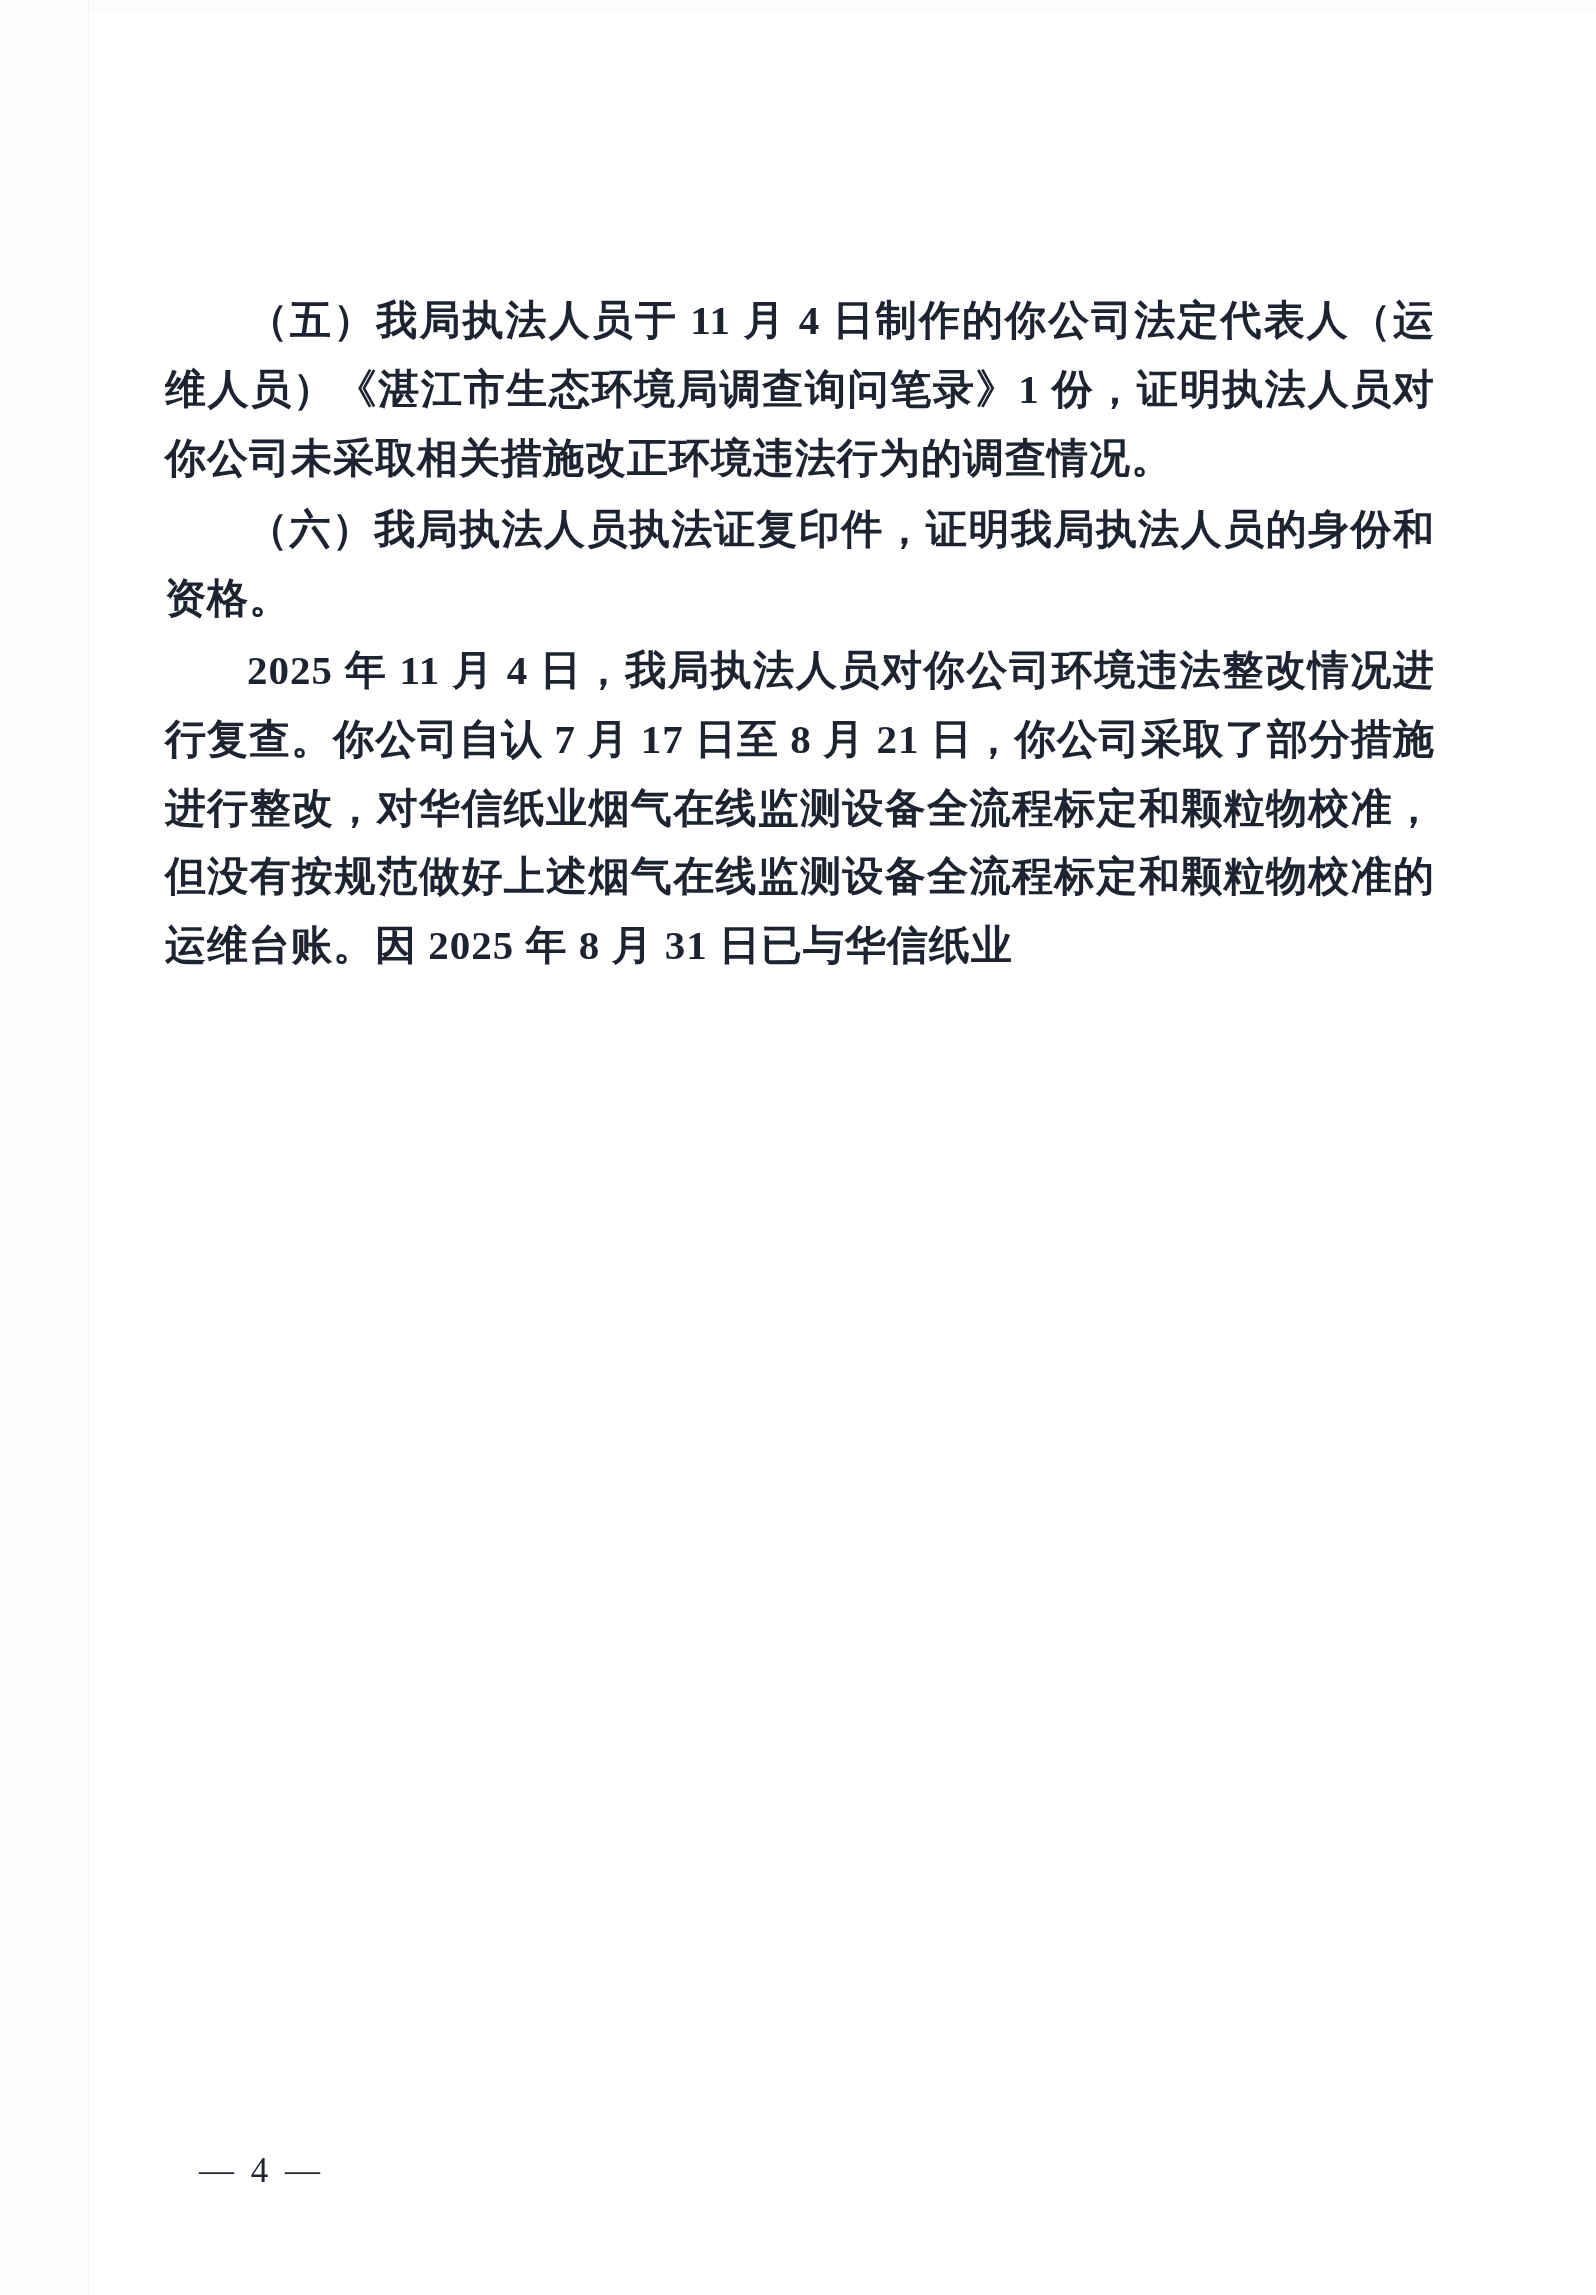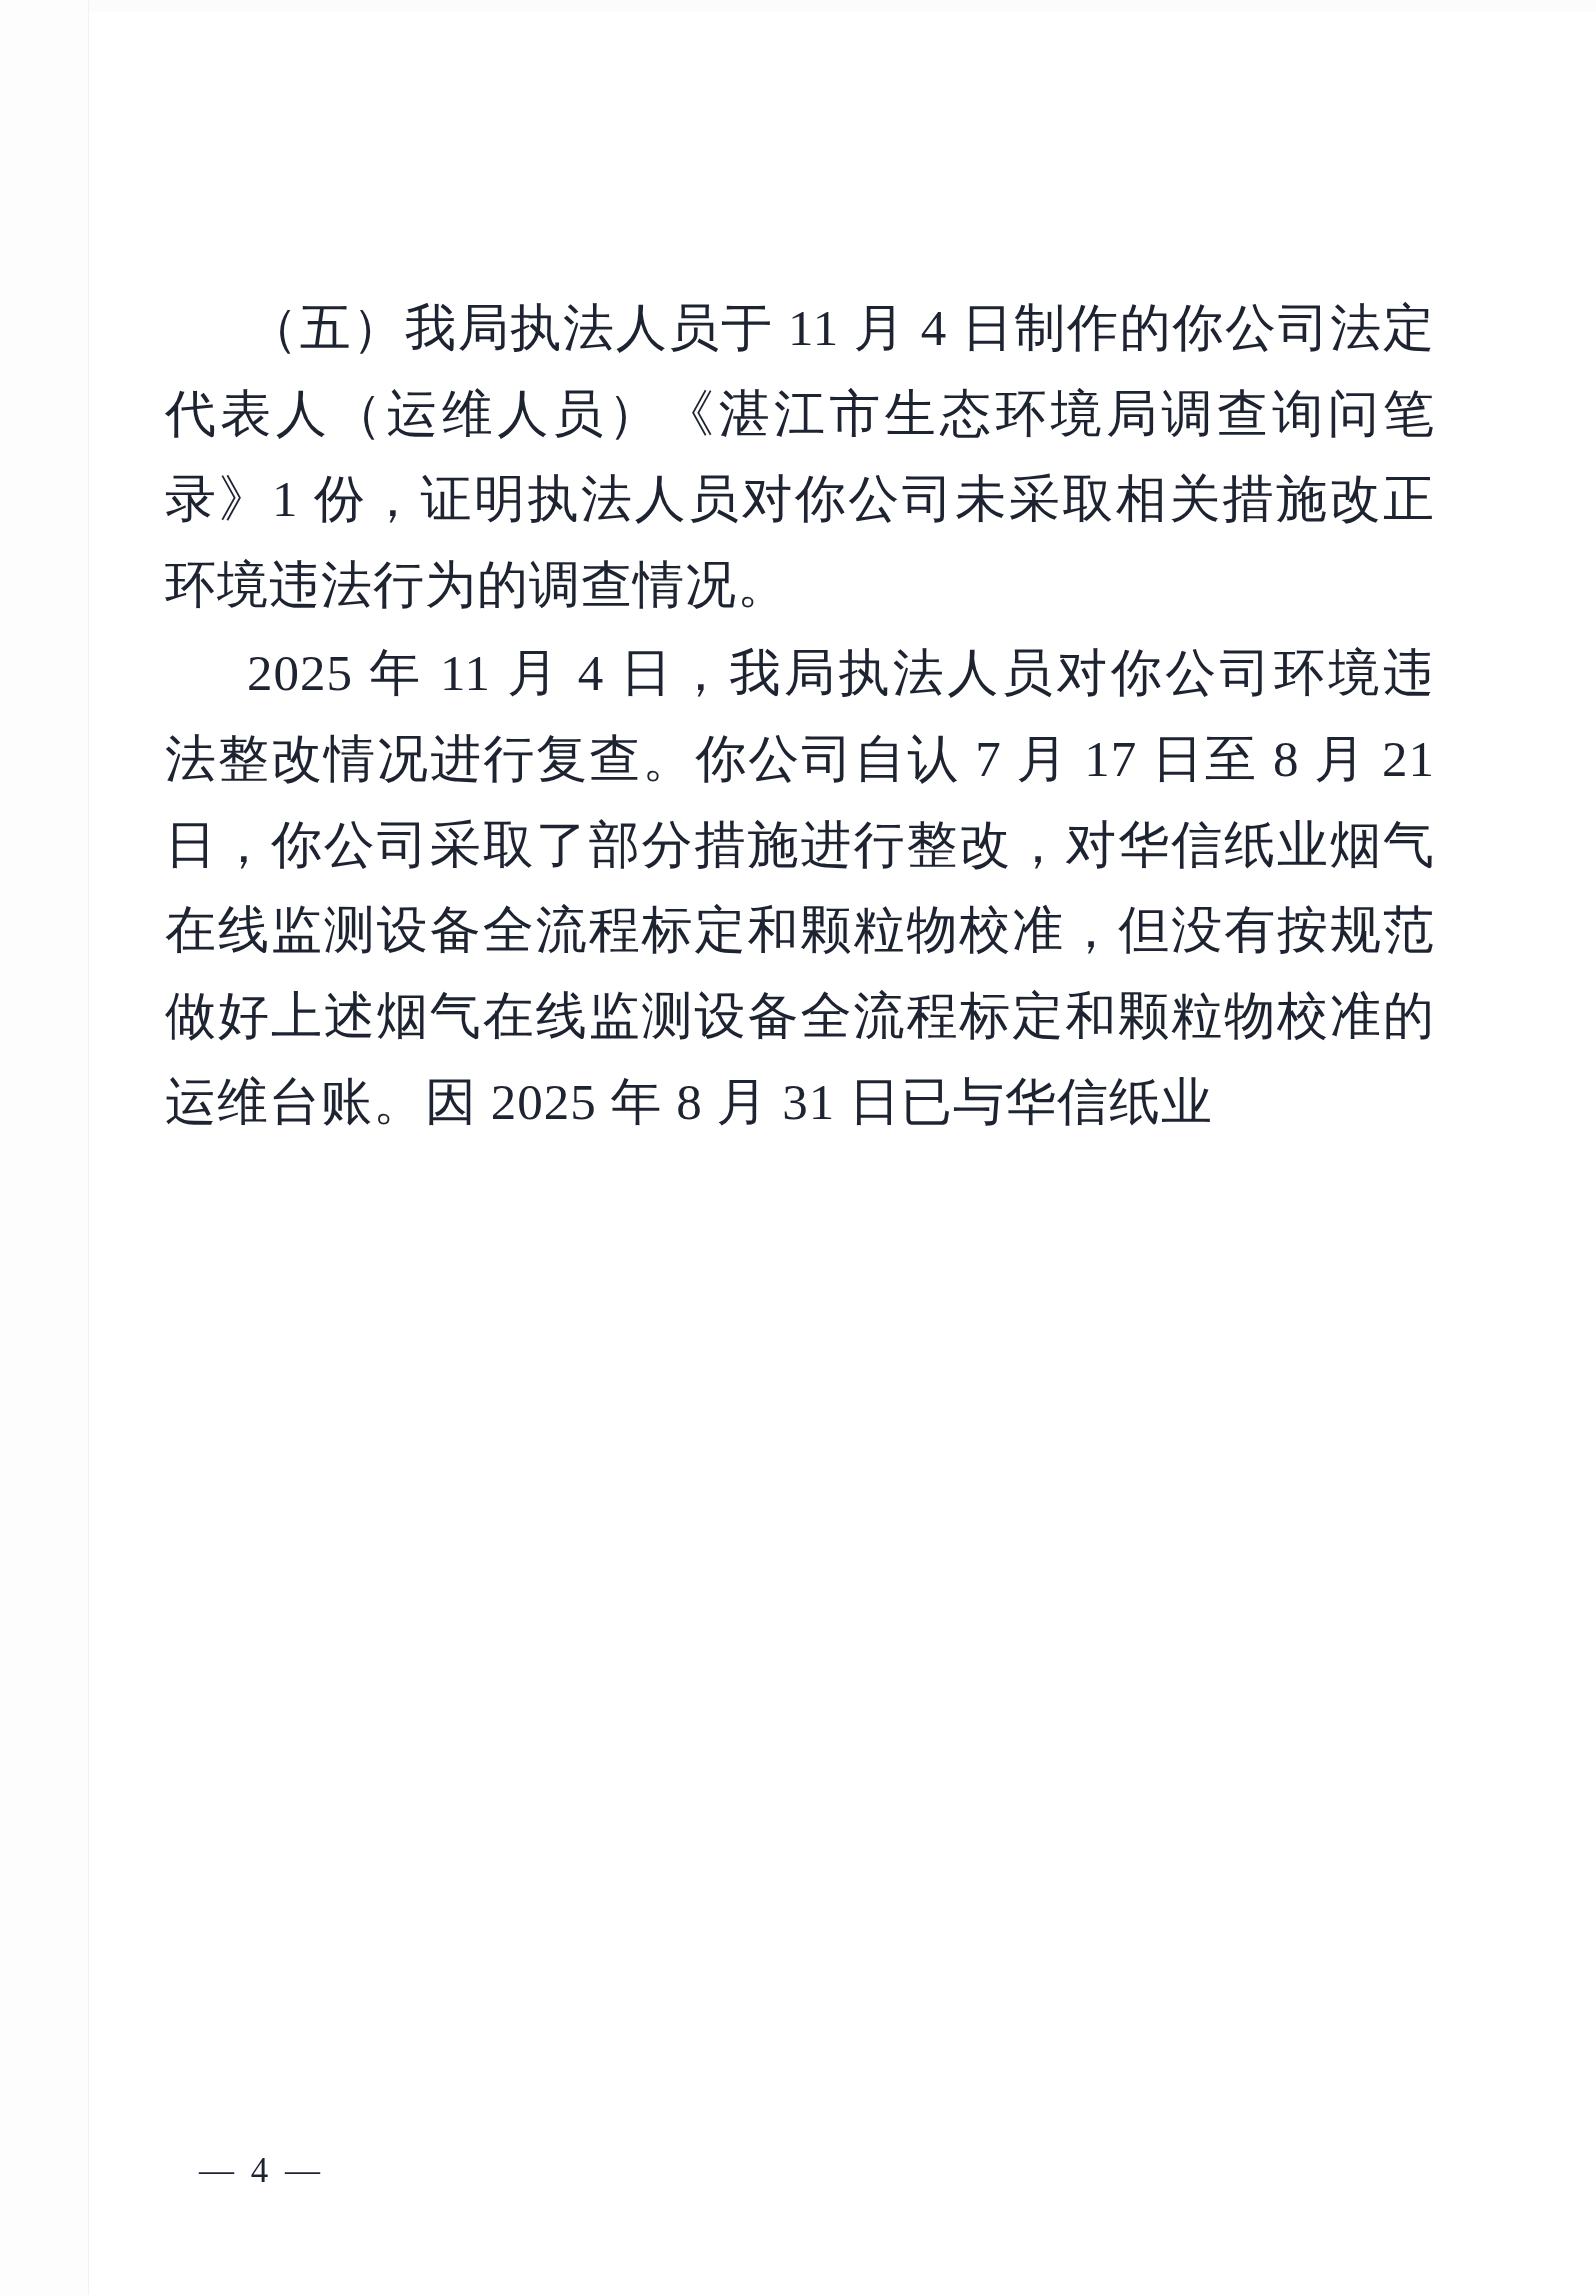--- a/index.html
+++ b/index.html
@@ -16,29 +16,29 @@
     overflow: hidden;
     font-family: "Liberation Serif", "DejaVu Serif", serif;
   }
   .doc-body {
     position: absolute;
     left: 165px;
     top: 286px;
     width: 1270px;
   }
   .para {
-    font-size: 51px;
+    font-size: 41px;
     line-height: 1.68;
     color: #1d2330;
     letter-spacing: 1px;
     text-align: justify;
     text-justify: inter-character;
     margin: 0 0 2.7px 0;
     text-indent: 82px;
-    font-weight: 400;
+    font-weight: 700;
   }
   .page-number {
     position: absolute;
     left: 199px;
     top: 2151px;
     font-size: 35px;
     color: #1d2330;
     letter-spacing: 4px;
     font-family: "Liberation Serif", "DejaVu Serif", serif;
   }
@@ -64,19 +64,20 @@
 </head>
 <body>
 
 <div class="page">
 
   <div class="scan-edge-top"></div>
   <div class="scan-edge-left"></div>
 
   <div class="doc-body">
     <p class="para">（五）我局执法人员于 11 月 4 日制作的你公司法定代表人（运维人员）《湛江市生态环境局调查询问笔录》1 份，证明执法人员对你公司未采取相关措施改正环境违法行为的调查情况。</p>
+    <p class="para">（六）我局执法人员执法证复印件，证明我局执法人员的身份和资格。</p>
     <p class="para">2025 年 11 月 4 日，我局执法人员对你公司环境违法整改情况进行复查。你公司自认 7 月 17 日至 8 月 21 日，你公司采取了部分措施进行整改，对华信纸业烟气在线监测设备全流程标定和颗粒物校准，但没有按规范做好上述烟气在线监测设备全流程标定和颗粒物校准的运维台账。因 2025 年 8 月 31 日已与华信纸业</p>
   </div>
 
   <div class="page-number">— 4 —</div>
 
 </div>
 
 
 </body></html>

